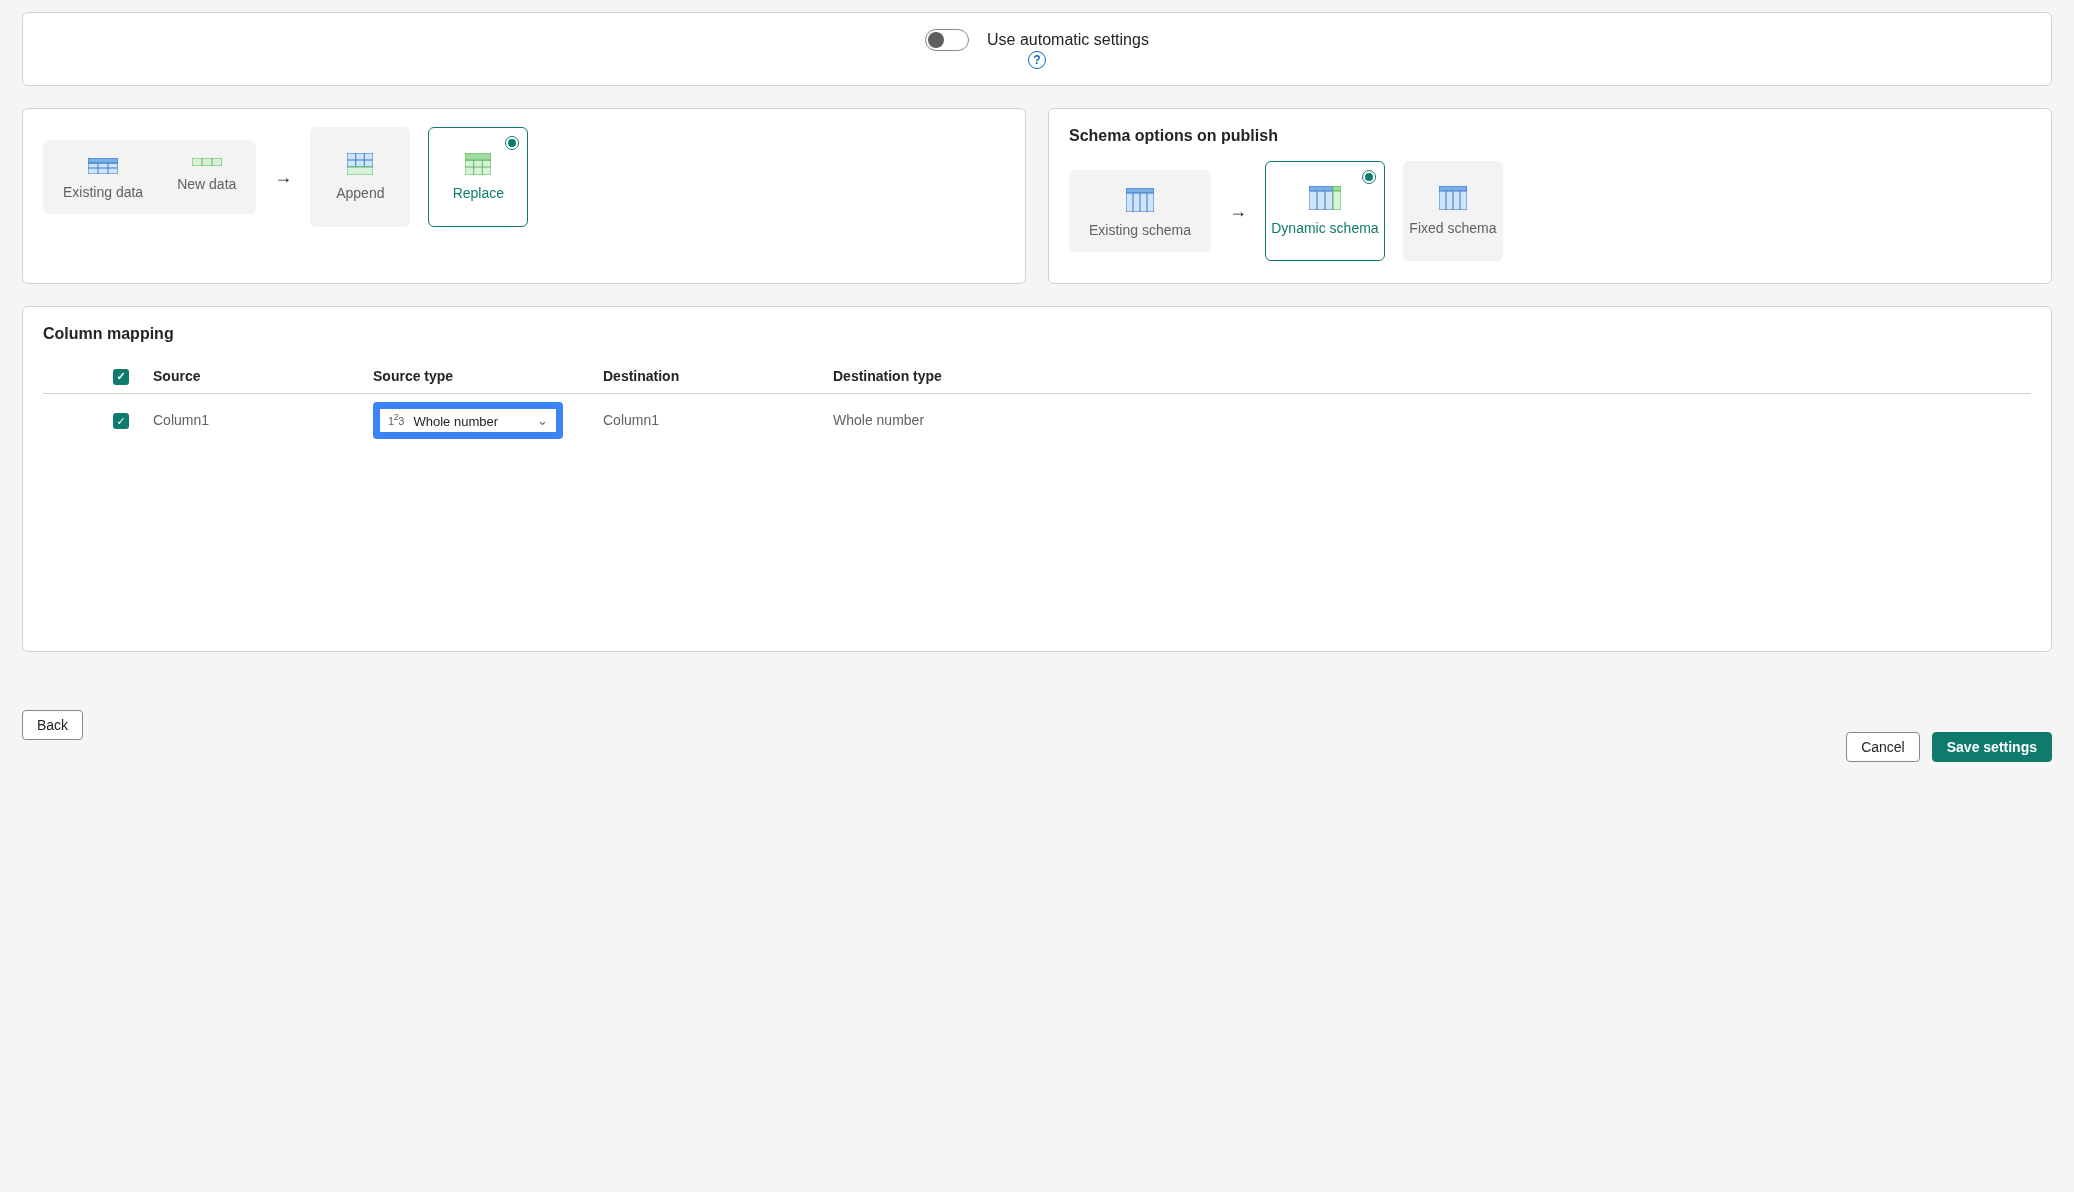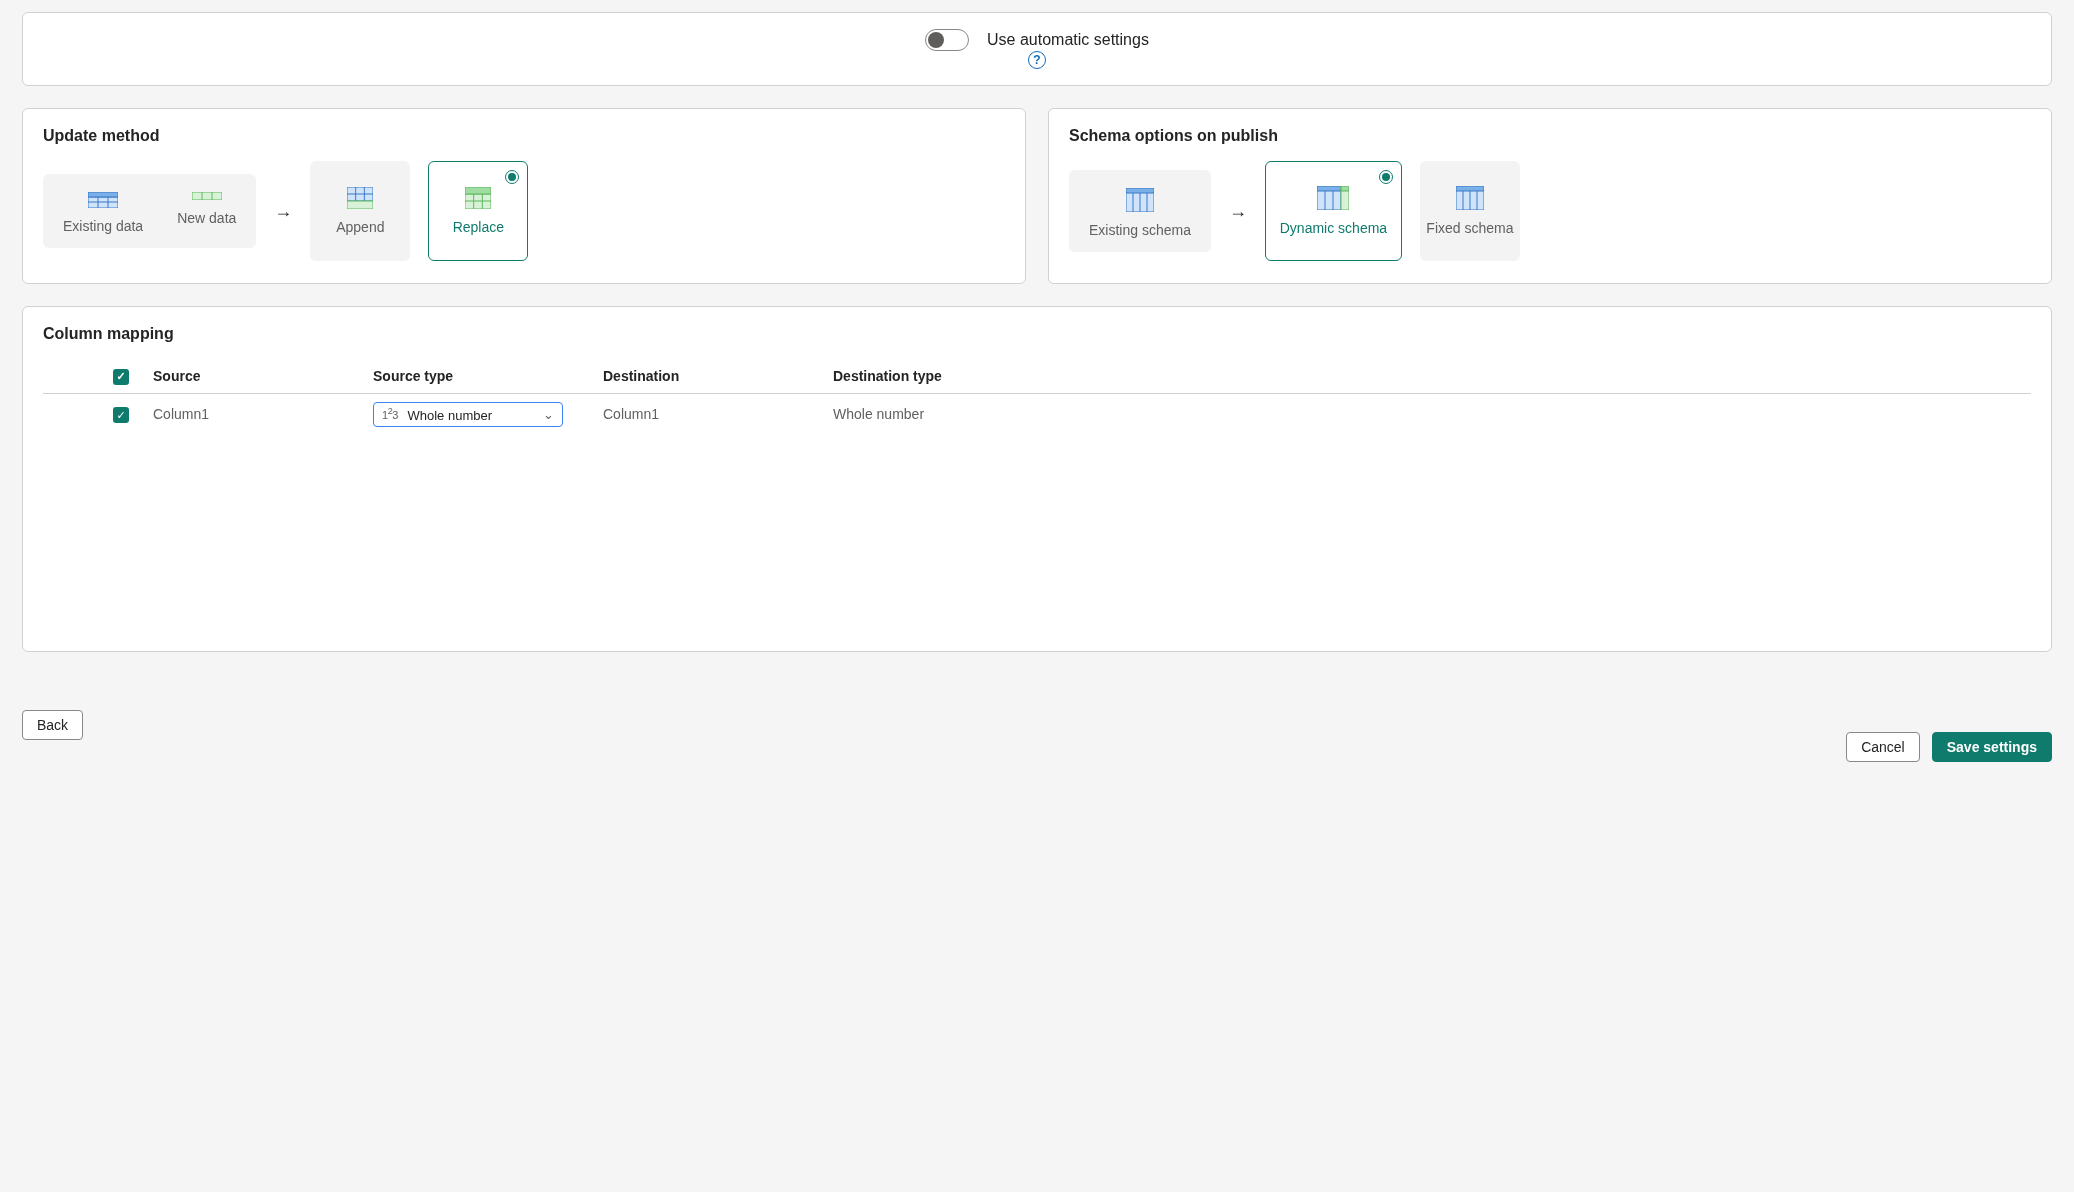--- a/index.html
+++ b/index.html
@@ -97,21 +97,21 @@
     width: 100px; height: 100px;
     border-radius: 6px;
     background: var(--card-bg);
     display: flex; flex-direction: column;
     align-items: center; justify-content: center;
     gap: 10px;
     font-size: 14px; color: var(--muted);
     position: relative;
     cursor: pointer;
   }
-  .option-card.wide { width: 137px; }
+  .option-card.wide { width: 120px; }
   .option-card.selected {
     background: #fff;
     border: 1px solid var(--teal);
     color: var(--teal);
   }
   .radio-dot {
     position: absolute; top: 8px; right: 8px;
     width: 14px; height: 14px;
     border: 1.5px solid var(--teal);
     border-radius: 50%;
@@ -144,21 +144,21 @@
   .cb {
     width: 16px; height: 16px;
     border-radius: 3px;
     background: var(--teal);
     display: inline-flex; align-items: center; justify-content: center;
     color: #fff; font-size: 11px;
     cursor: pointer;
   }
   .select {
     display: inline-flex; align-items: center; justify-content: space-between;
-    border: 1px solid #3b82f6;
+    border: 7px solid #3b82f6;
     border-radius: 4px;
     background: #fff;
     padding: 4px 8px;
     width: 190px;
     color: var(--text);
     cursor: pointer;
     font-size: 13px;
   }
   .select .type-icon { color: var(--muted); margin-right: 6px; font-size: 11px; letter-spacing: -0.5px; }
   .select .chev { color: var(--muted); }
@@ -201,21 +201,20 @@
         <div class="knob"></div>
       </div>
       <div class="auto-label">Use automatic settings</div>
     </div>
     <div class="help-icon">?</div>
   </div>
 
   <div class="two-col">
 
     <div class="panel">
-      <div class="section-title">Update method</div>
       <div class="cards-row">
         <div class="card-pair">
           <div class="mini-card">
             <svg width="30" height="16" viewBox="0 0 30 16">
               <rect x="0" y="0" width="30" height="16" fill="#cfe4fa" stroke="#3b78c4"></rect>
               <line x1="0" y1="5" x2="30" y2="5" stroke="#3b78c4"></line>
               <line x1="0" y1="10" x2="30" y2="10" stroke="#3b78c4"></line>
               <line x1="10" y1="0" x2="10" y2="16" stroke="#3b78c4"></line>
               <line x1="20" y1="0" x2="20" y2="16" stroke="#3b78c4"></line>
               <rect x="0" y="0" width="30" height="5" fill="#7ab0e8" stroke="#3b78c4"></rect>

